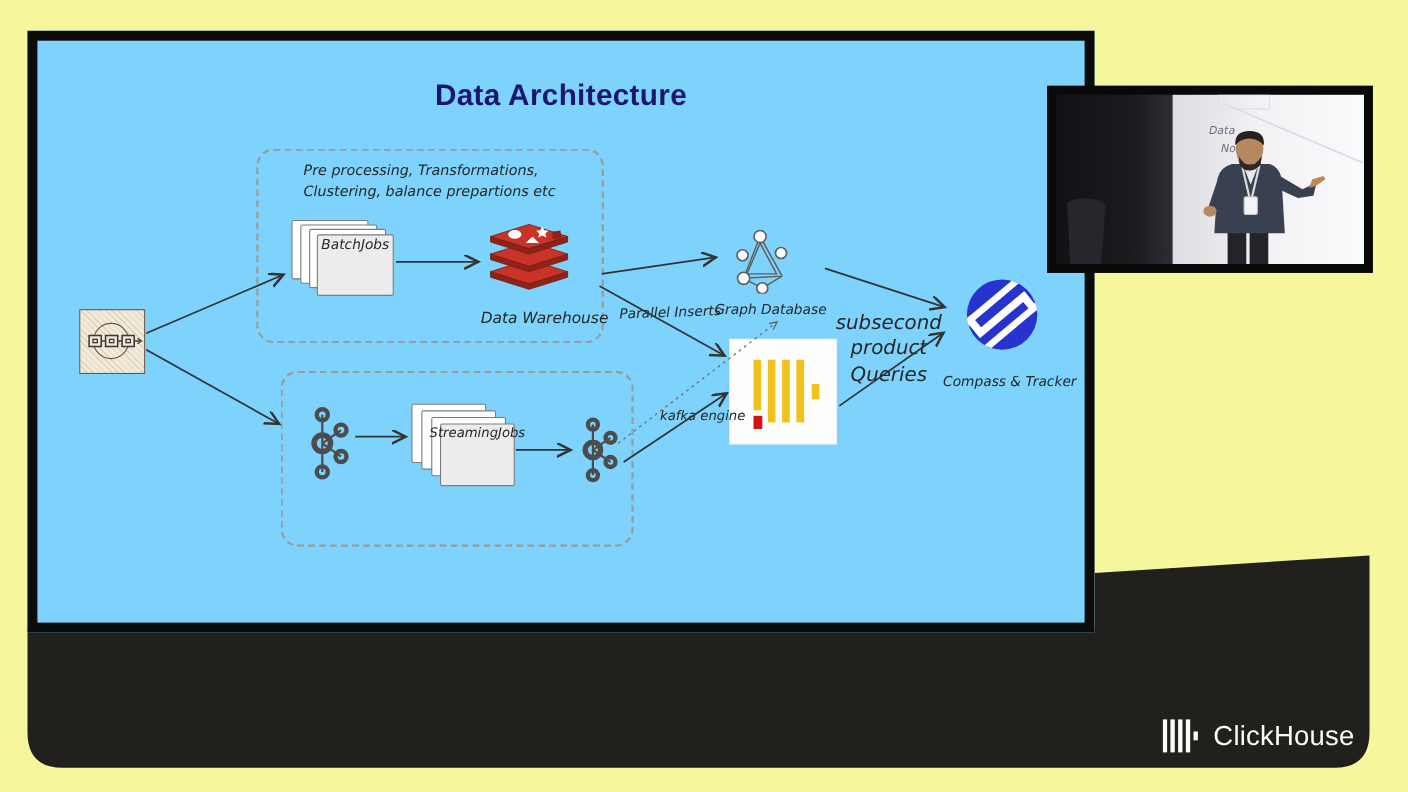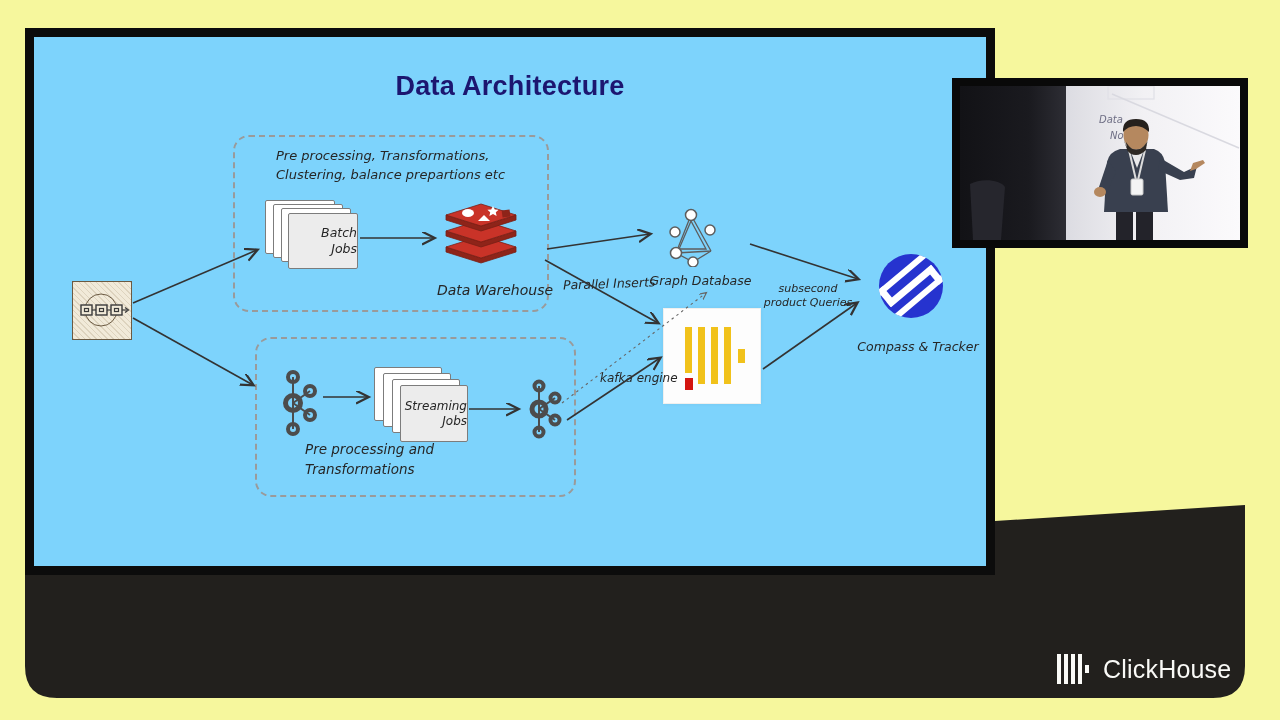--- a/index.html
+++ b/index.html
@@ -5,21 +5,21 @@
   html,body{margin:0;padding:0;}
   body{font-family:"Liberation Sans",sans-serif;}
   #stage{position:relative;width:1280px;height:720px;background:#f6f79d;overflow:hidden;}
   .abs{position:absolute;}
   .hand{font-family:"DejaVu Sans",sans-serif;font-style:italic;color:#262626;}
   .center{text-align:center;}
   
   #slide{left:25px;top:28px;width:952px;height:529px;border:9px solid #0c0c0c;background:#7dd3fc;}
   .dashedbox{border:2px dashed #9a9a9a;border-radius:16px;}
   .sheet{position:absolute;background:#fff;border:1.5px solid #7c7c7c;border-radius:2px;}
-  .sheet.front{background:#ececec;display:flex;flex-direction:column;align-items:flex-end;justify-content:center;line-height:1.25;}
+  .sheet.front{background:#ececec;display:flex;flex-direction:row;align-items:flex-start;justify-content:center;line-height:1.25;}
   .smallnote{font-size:13px;line-height:1.45;}
   .lbl{font-size:12.5px;white-space:nowrap;}
   
   #webcam{left:952px;top:78px;width:280px;height:154px;border:8px solid #090909;background:#141418;overflow:hidden;}
   #webcam .stageL{left:0;top:0;width:106px;height:154px;background:linear-gradient(90deg,#121216 0%,#1a1a1f 65%,#2d2d34 100%);}
   #webcam .screenR{left:106px;top:0;width:174px;height:154px;background:linear-gradient(90deg,#dcdce2 0%,#f2f1f4 45%,#fbfafc 100%);}
   .projtext{font-family:"DejaVu Sans",sans-serif;font-style:italic;color:#6f6f85;font-size:10px;}
   
   #brandtext{color:#fafaf7;font-size:25px;font-weight:500;letter-spacing:0.2px;}
 </style>
@@ -125,24 +125,20 @@
       </g>
       <g stroke="#4c4c4c" fill="none">
         <circle cx="15" cy="32" r="7" stroke-width="5"></circle>
         <circle cx="15" cy="9" r="4.5" stroke-width="4"></circle>
         <circle cx="15" cy="55" r="4.5" stroke-width="4"></circle>
         <circle cx="31" cy="21" r="4.5" stroke-width="4"></circle>
         <circle cx="31" cy="43" r="4.5" stroke-width="4"></circle>
       </g>
     </svg>
 
-    <div class="abs hand" style="left:271px;top:403px;font-size:13.5px;line-height:1.45;">
-      <div>Pre processing and</div>
-      <div>Transformations</div>
-    </div>
 
     <svg class="abs" style="left:624px;top:166px;" width="72" height="64" viewBox="0 0 72 64">
       <g stroke="#5d5d5d" stroke-width="1.3" fill="none">
         <path d="M33,12 L18,50 M33,12 L53,48 M18,50 L53,48"></path>
         <path d="M33,18 L21,46 L48,46 Z"></path>
         <path d="M18,50 L35,59 M53,48 L35,59"></path>
       </g>
       <g fill="#ffffff" stroke="#5d5d5d" stroke-width="1.5">
         <circle cx="33" cy="12" r="5.5"></circle>
         <circle cx="17" cy="29" r="5"></circle>
@@ -157,21 +153,21 @@
       <div class="abs" style="left:21px;top:18px;width:7px;height:46px;background:#f1c21b;"></div>
       <div class="abs" style="left:21px;top:69px;width:8px;height:12px;background:#d31510;"></div>
       <div class="abs" style="left:34px;top:18px;width:7px;height:57px;background:#f1c21b;"></div>
       <div class="abs" style="left:47px;top:18px;width:7px;height:57px;background:#f1c21b;"></div>
       <div class="abs" style="left:60px;top:18px;width:7px;height:57px;background:#f1c21b;"></div>
       <div class="abs" style="left:74px;top:40px;width:7px;height:14px;background:#f1c21b;"></div>
     </div>
 
     <div class="abs hand lbl" style="left:529px;top:239px;transform:rotate(-2deg);">Parallel Inserts</div>
     <div class="abs hand lbl" style="left:566px;top:334px;font-size:12px;">kafka engine</div>
-    <div class="abs hand center" style="left:714px;top:245px;width:120px;font-size:11px;line-height:1.3;">
+    <div class="abs hand center" style="left:714px;top:245px;width:120px;font-size:18px;line-height:1.3;">
       <div>subsecond</div>
       <div>product Queries</div>
     </div>
 
     <svg class="abs" style="left:842px;top:215px;" width="70" height="68" viewBox="0 0 70 68">
       <defs>
           <clipPath id="cclip">
             <circle cx="35" cy="34" r="32"></circle>
           </clipPath>
         </defs>

